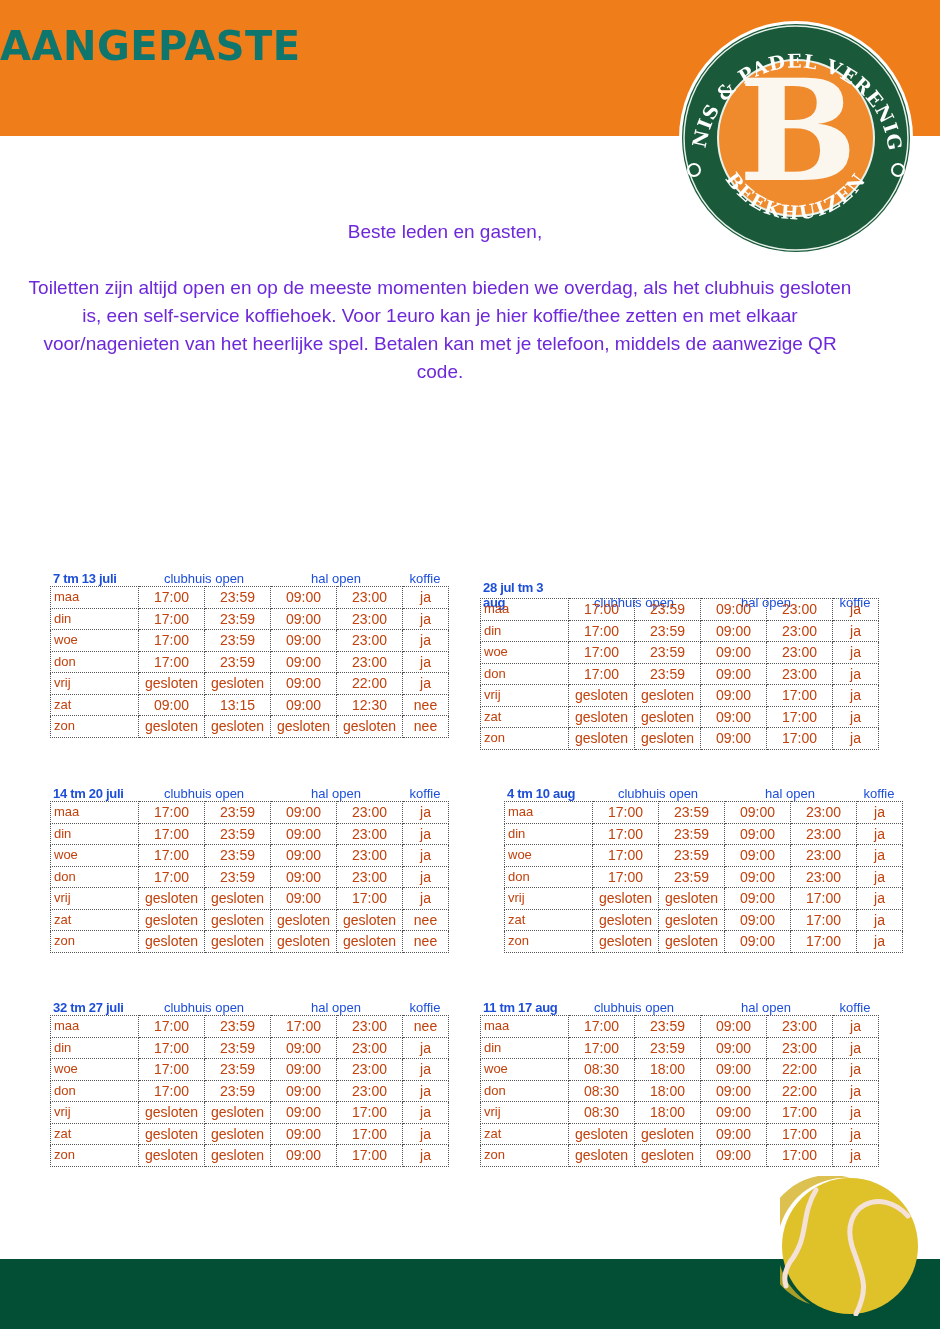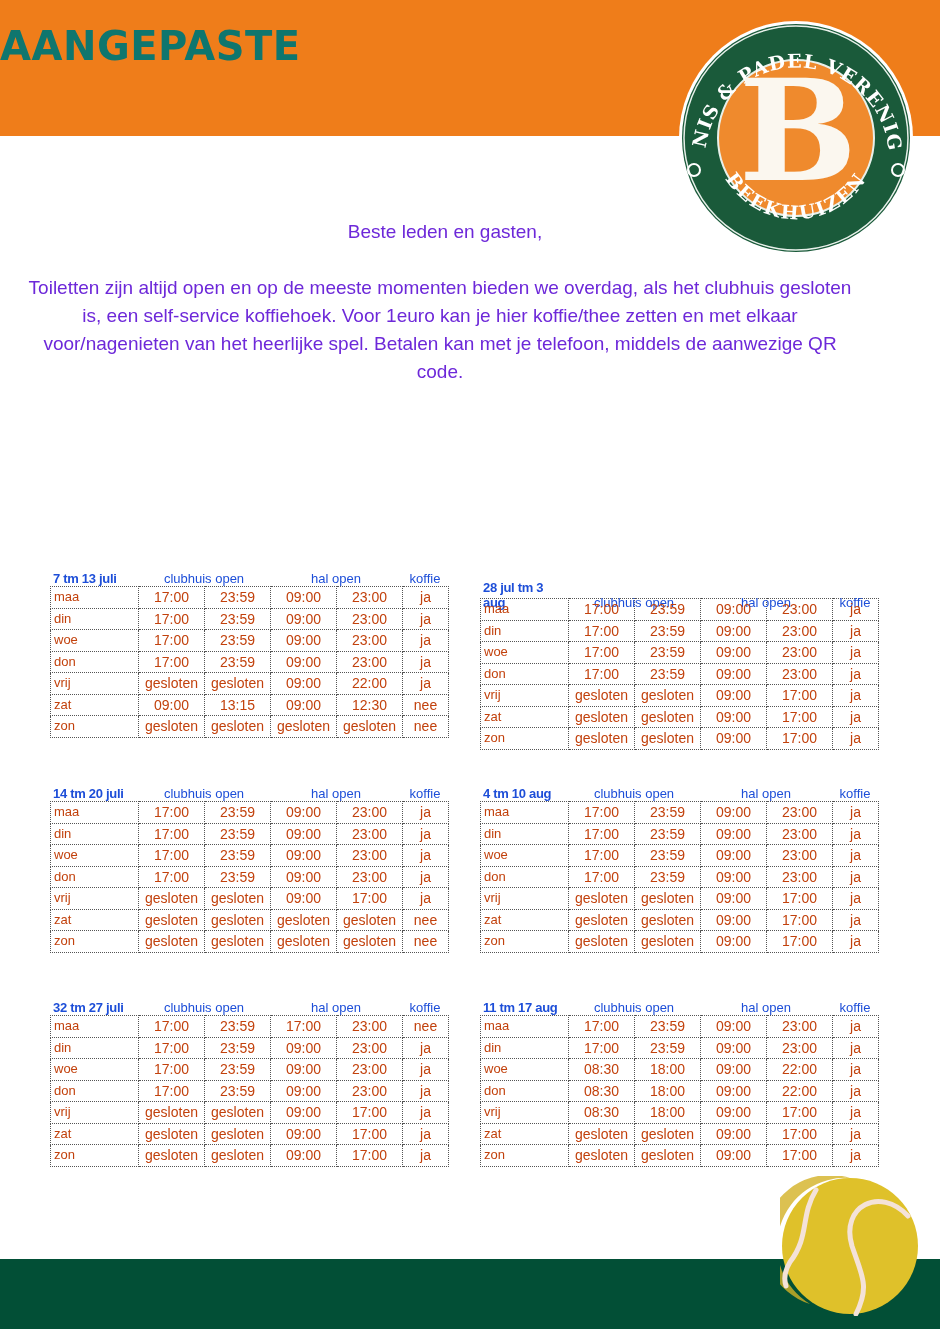--- a/index.html
+++ b/index.html
@@ -319,21 +319,21 @@
             <td class="day">zon</td>
             <td>gesloten</td>
             <td>gesloten</td>
             <td>gesloten</td>
             <td>gesloten</td>
             <td>nee</td>
           </tr>
         </tbody>
     </table>
   </div>
-    <div class="week" style="left: 430px; top: 215px;">
+    <div class="week" style="left: 454px; top: 215px;">
     <div class="week-head">
       <span class="range">4 tm 10 aug</span>
       <span class="grp">clubhuis open</span>
       <span class="grp">hal open</span>
       <span class="kof">koffie</span>
     </div>
     <table class="sched">
       <colgroup>
           <col class="c-day">
           <col class="c-t">

